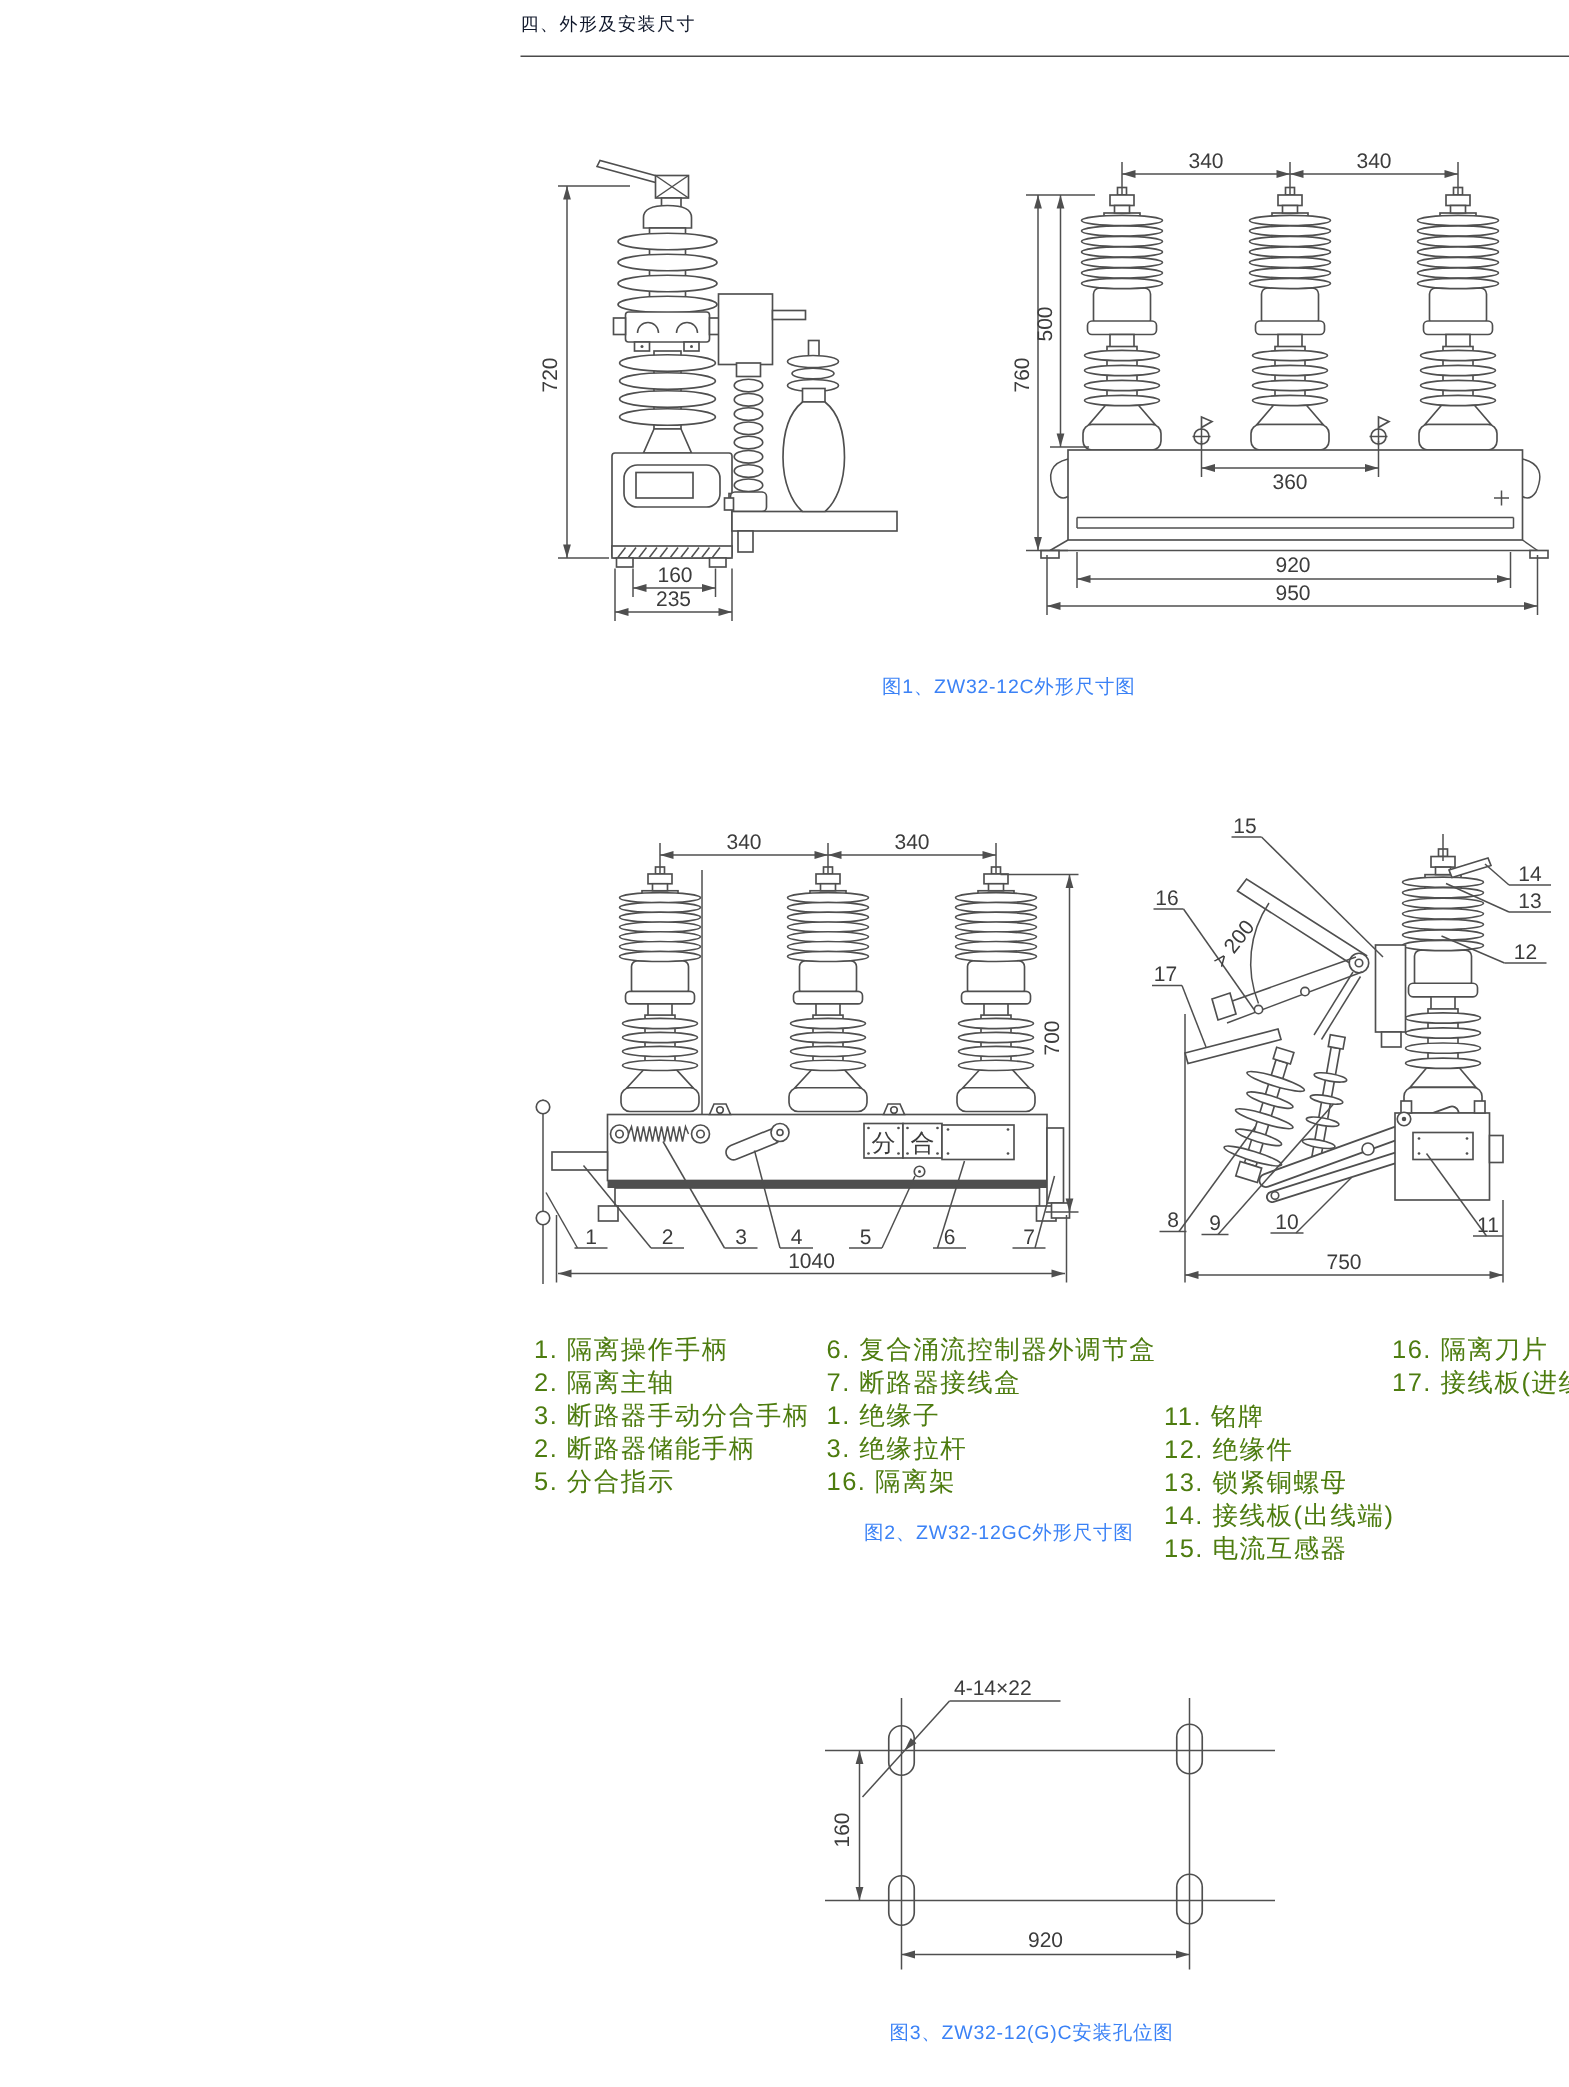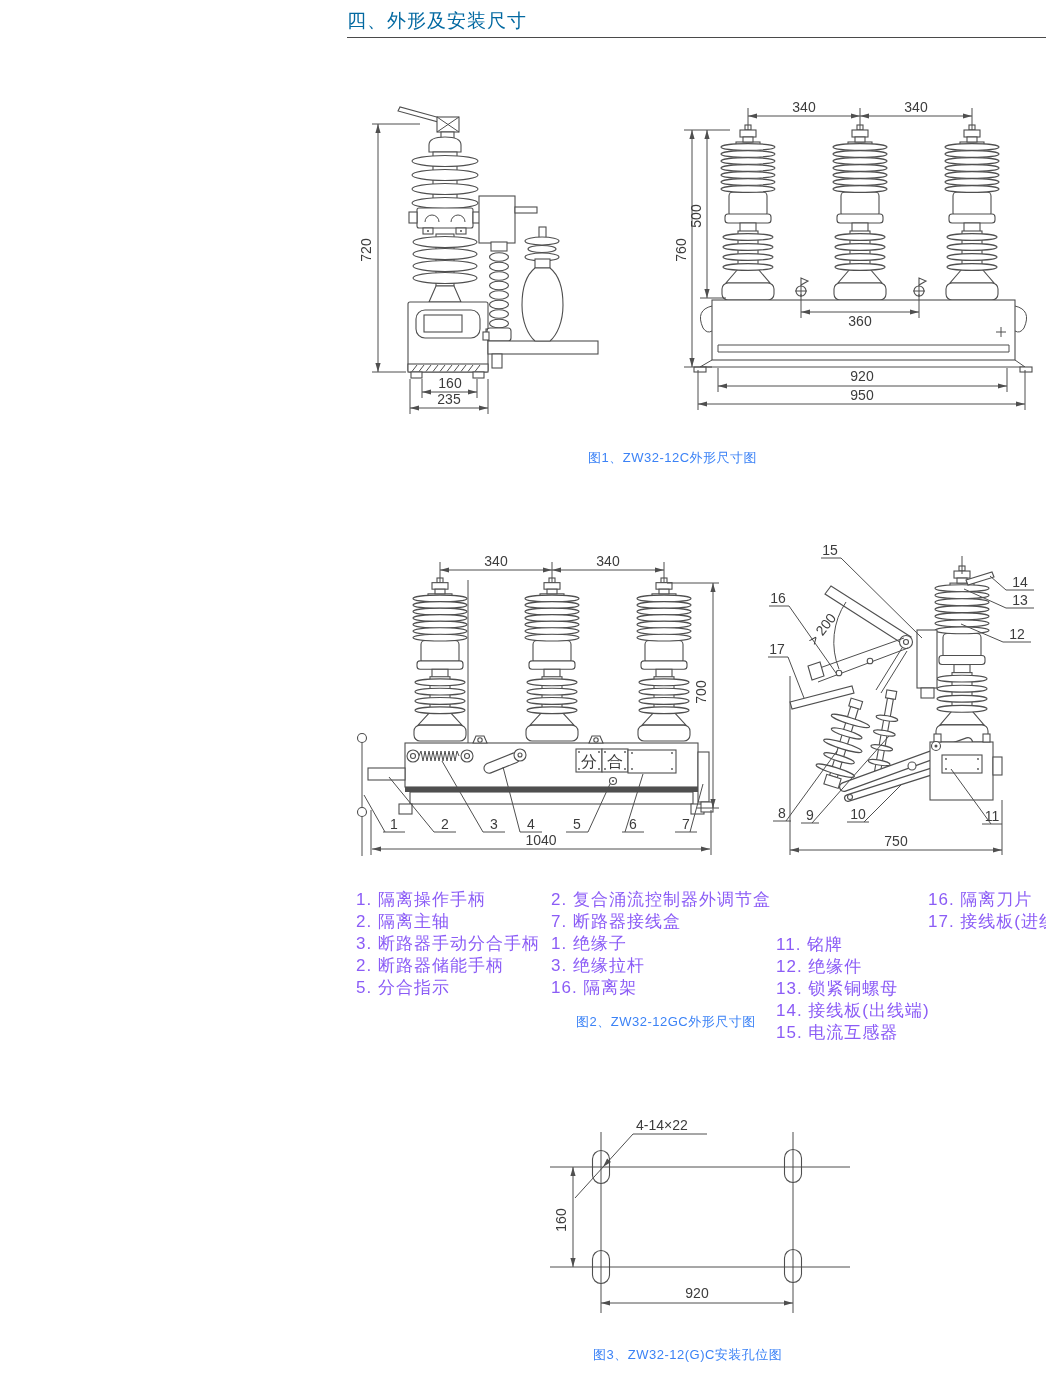--- a/index.html
+++ b/index.html
@@ -1,21 +1,21 @@
 <!DOCTYPE html>
 <html><head>
 <meta charset="utf-8">
 <style>
   html,body{margin:0;padding:0;background:#ffffff;}
   body{width:1046px;height:1391px;position:relative;font-family:"Liberation Sans",sans-serif;color:#3a3a3a;overflow:hidden;}
   .abs{position:absolute;}
-  #section-title{left:347px;top:8px;font-size:19px;letter-spacing:1px;color:#0369a1;white-space:nowrap;}
+  #section-title{left:347px;top:8px;font-size:12px;letter-spacing:1px;color:#0f172a;white-space:nowrap;}
   #title-rule{left:347px;top:37px;width:699px;height:0;border-top:1.6px solid #4a4a4a;}
   .caption{position:absolute;font-size:13px;letter-spacing:0.5px;color:#3b82f6;white-space:nowrap;}
-  .legend-col{position:absolute;font-size:17px;letter-spacing:1px;line-height:22px;color:#8b5cf6;white-space:nowrap;}
+  .legend-col{position:absolute;font-size:17px;letter-spacing:1px;line-height:22px;color:#4d7c0f;white-space:nowrap;}
   svg{position:absolute;overflow:visible;}
   svg .d{fill:#ffffff;stroke:#4f4f4f;stroke-width:1.1;}
   svg .dl{stroke:#4f4f4f;stroke-width:1;fill:none;}
   svg .ar{fill:#4f4f4f;stroke:none;}
   svg .fl{fill:#4f4f4f;stroke:none;}
   svg .t{fill:#3c3c3c;font-size:14px;stroke:none;font-family:"Liberation Sans",sans-serif;}
   svg .tc{fill:#3c3c3c;font-size:16px;stroke:none;font-family:"Liberation Sans",sans-serif;}
   svg .capo{stroke:#4f4f4f;stroke-width:10;stroke-linecap:round;fill:none;}
   svg .capi{stroke:#ffffff;stroke-width:7.5;stroke-linecap:round;fill:none;}
   svg .capo2{stroke:#4f4f4f;stroke-width:8;stroke-linecap:round;fill:none;}
@@ -555,21 +555,21 @@
 </svg>
 
 <div class="legend-col" style="left:356px;top:889px">
     <div class="legend-item">1. 隔离操作手柄</div>
     <div class="legend-item">2. 隔离主轴</div>
     <div class="legend-item">3. 断路器手动分合手柄</div>
     <div class="legend-item">2. 断路器储能手柄</div>
     <div class="legend-item">5. 分合指示</div>
   </div>
 <div class="legend-col" style="left:551px;top:889px">
-    <div class="legend-item">2. 复合涌流控制器外调节盒</div>
+    <div class="legend-item">6. 复合涌流控制器外调节盒</div>
     <div class="legend-item">7. 断路器接线盒</div>
     <div class="legend-item">1. 绝缘子</div>
     <div class="legend-item">3. 绝缘拉杆</div>
     <div class="legend-item">16. 隔离架</div>
   </div>
 <div class="legend-col" style="left:776px;top:934px">
     <div class="legend-item">11. 铭牌</div>
     <div class="legend-item">12. 绝缘件</div>
     <div class="legend-item">13. 锁紧铜螺母</div>
     <div class="legend-item">14. 接线板(出线端)</div>

